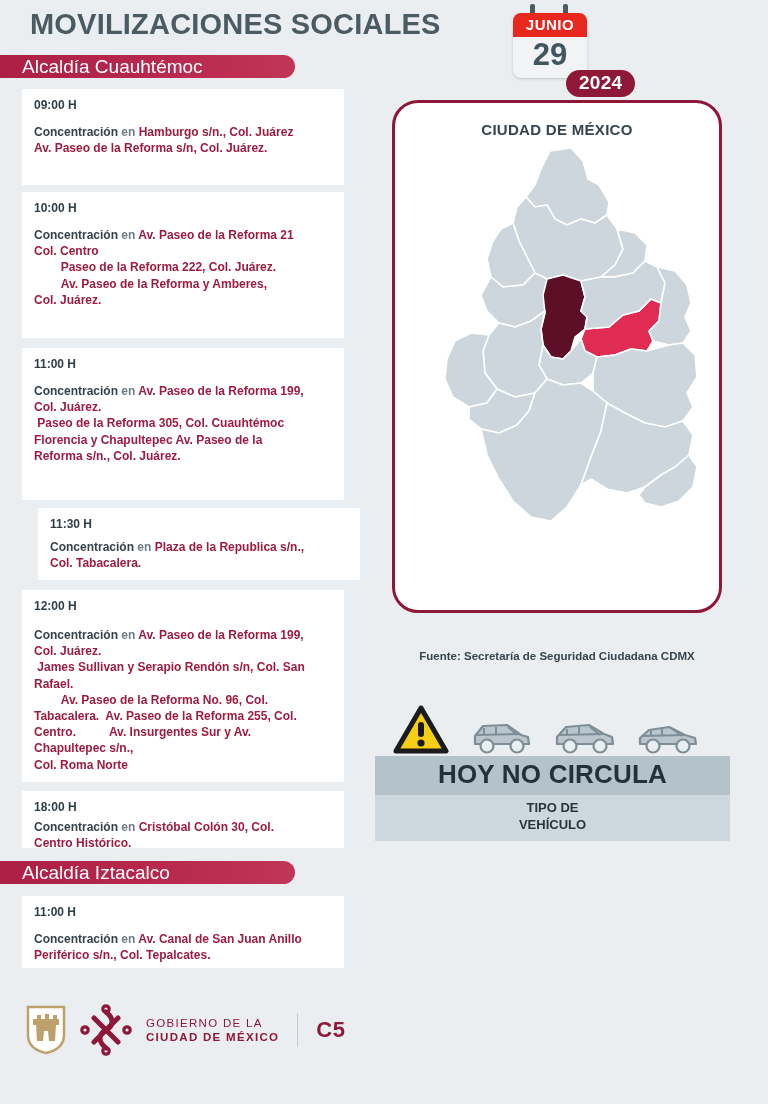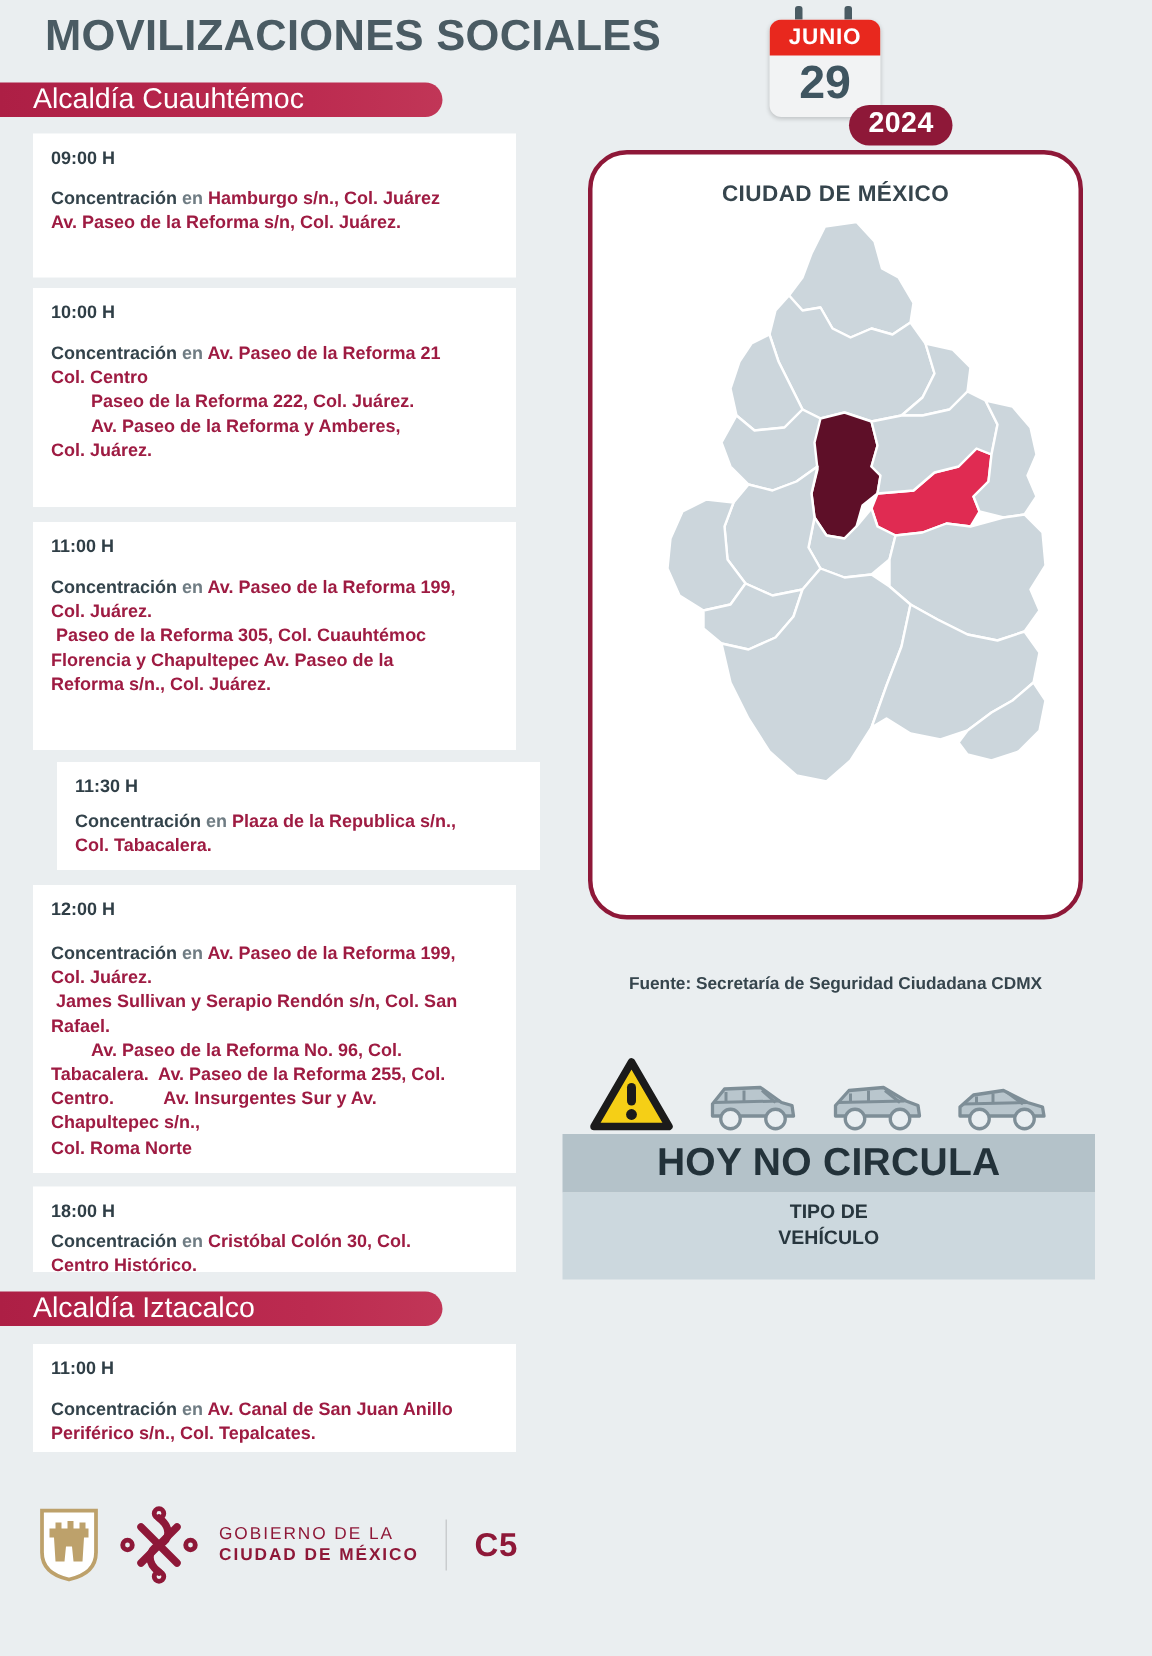--- a/index.html
+++ b/index.html
@@ -94,21 +94,21 @@
     position:relative;height:66px;
     display:flex;align-items:flex-end;gap:18px;padding-left:18px;
     box-sizing:border-box;
   }
   .hnc-bar{
     background:#b4c2c9;color:#23323a;text-align:center;
     font-size:26px;font-weight:bold;letter-spacing:.2px;padding:3px 0 5px;
   }
   .hnc-sub{
     background:#ccd8de;color:#27363e;text-align:center;
-    font-size:13px;font-weight:bold;line-height:1.3;padding:5px 0 19px;
+    font-size:13px;font-weight:bold;line-height:1.3;padding:5px 0 7px;
   }
   .hnc-body{
     background:#fff;text-align:center;color:#25343c;
     font-size:13.5px;font-weight:bold;line-height:1.35;
     padding:26px 0 22px;
   }
 
   
   .footer{position:absolute;left:26px;top:1004px;display:flex;align-items:center;gap:14px;}
   .gob-text{font-size:11.5px;color:#8e1838;line-height:1.25;letter-spacing:1.3px;}

